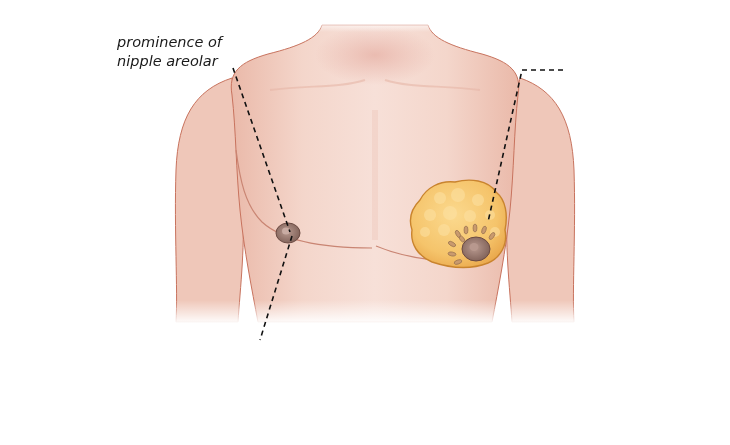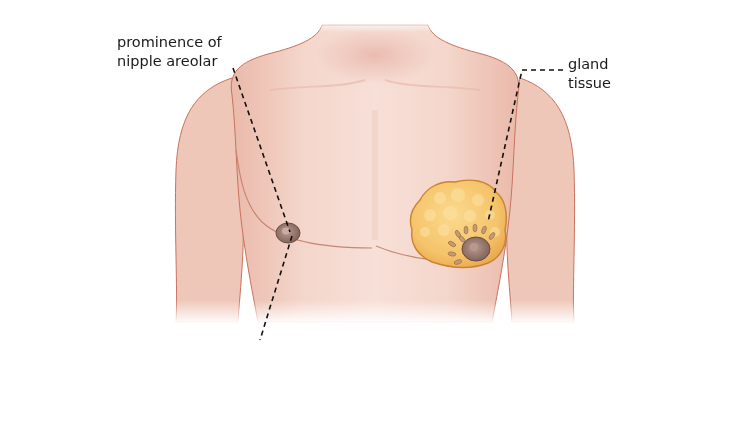--- a/index.html
+++ b/index.html
@@ -1,17 +1,17 @@
 <!DOCTYPE html>
 <html><head>
 <meta charset="utf-8">
 <style>
   html, body { margin: 0; padding: 0; background: #ffffff; }
   body { width: 730px; height: 445px; position: relative; overflow: hidden; font-family: "DejaVu Sans", sans-serif; }
-  .fig { position: absolute; left: 0; top: 0; width: 616px; height: 445px; }
+  .fig { position: absolute; left: 0; top: 0; width: 616px; height: 445px; font-style: italic; }
   .label { position: absolute; color: #1a1a1a; font-size: 14.5px; line-height: 19px; white-space: pre-line; font-family: "DejaVu Sans", sans-serif; }
   .lbl-nipple { left: 117px; top: 33px; }
   .lbl-gland { left: 568px; top: 55px; }
   .lbl-surgery { left: 255px; top: 343px; }
 </style>
 </head>
 <body>
 
 <div class="fig">
   <svg width="730" height="445" viewBox="0 0 730 445">
@@ -114,15 +114,13 @@
 
     <g stroke="#111111" stroke-width="1.6" stroke-dasharray="5,4" fill="none">
       <path d="M233 68 L 290 232"></path>
       <path d="M563 70 L 522 70 L 488 222"></path>
       <path d="M292 236 L 260 340"></path>
     </g>
   </svg>
 
   <div class="label lbl-nipple">prominence of
 nipple areolar</div>
-  <div class="label lbl-gland">gland
-tissue</div>
 </div>
 
 </body></html>

